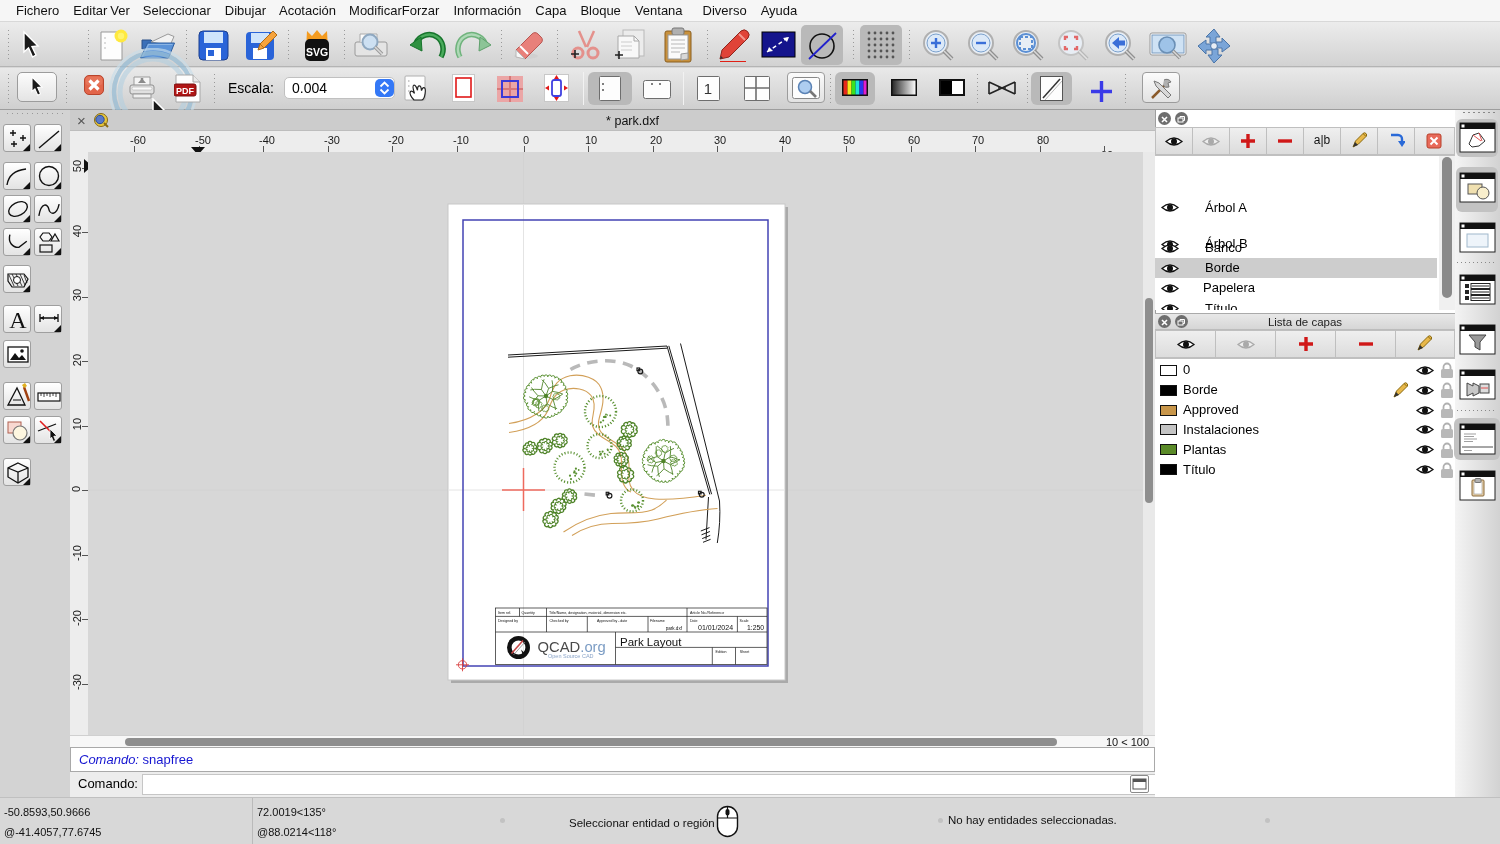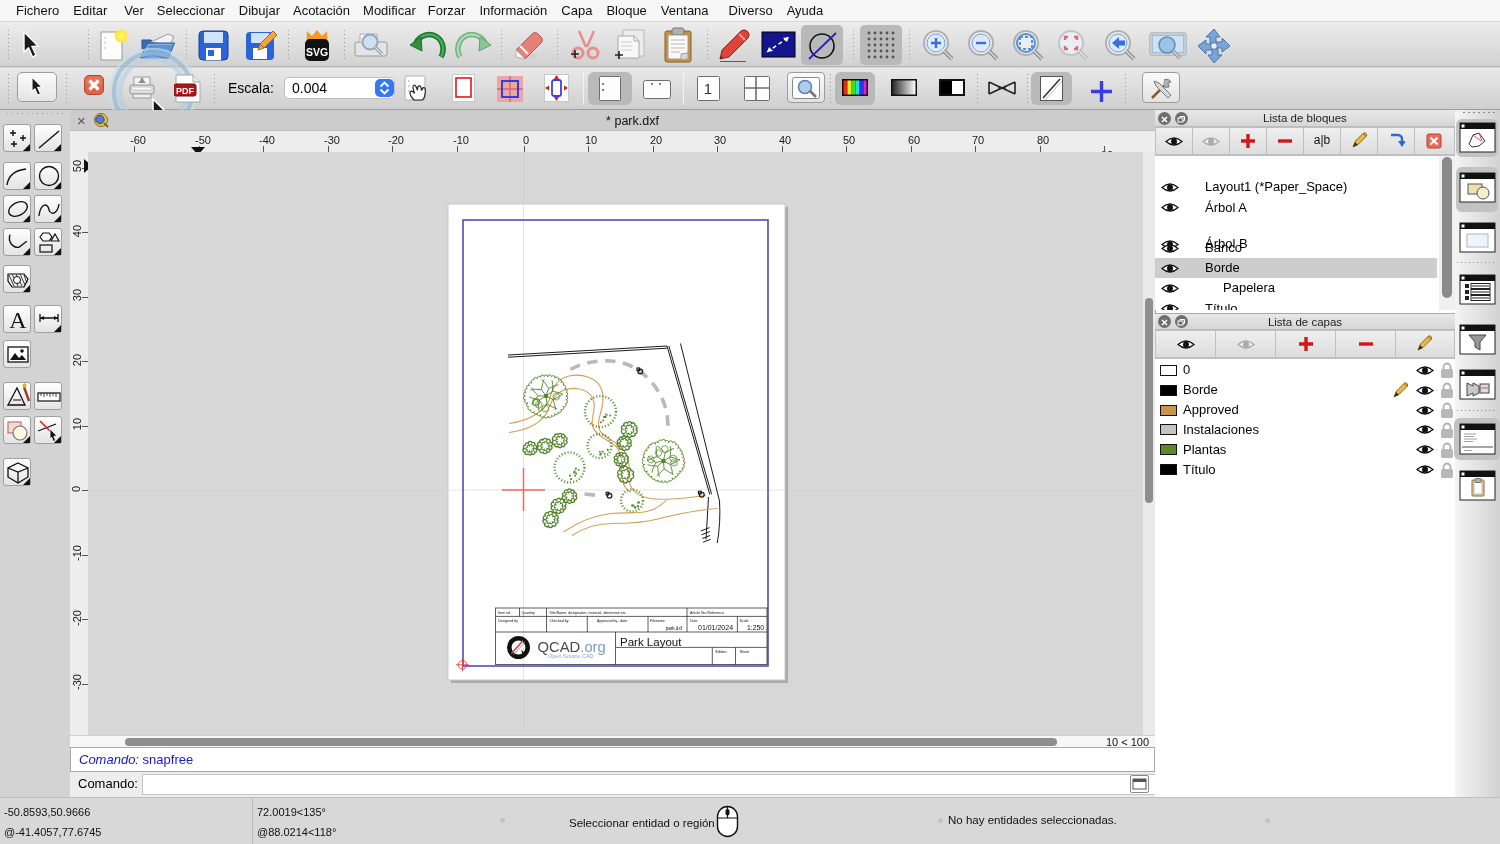--- a/index.html
+++ b/index.html
@@ -55,26 +55,26 @@
   .hbtn { position:absolute; width:13px; height:13px; border-radius:7px; background:#6e6e6e; }
   
   #status { left:0; top:797px; width:1500px; height:47px; background:#d8d8d8; border-top:1px solid #c0c0c0;
             font-size:11px; color:#111; }
 </style>
 </head>
 <body>
 <div id="menubar" class="abs">
 <span style="margin-left:16px">Fichero</span>
     <span style="margin-left:14px">Editar</span>
-    <span style="margin-left:17px">Ver</span>
+    <span style="margin-left:3px">Ver</span>
     <span style="margin-left:13px">Seleccionar</span>
     <span style="margin-left:14px">Dibujar</span>
     <span style="margin-left:13px">Acotación</span>
     <span style="margin-left:13px">Modificar</span>
-    <span style="margin-left:12px">Forzar</span>
+    <span style="">Forzar</span>
     <span style="margin-left:14px">Información</span>
     <span style="margin-left:14px">Capa</span>
     <span style="margin-left:14px">Bloque</span>
     <span style="margin-left:14px">Ventana</span>
     <span style="margin-left:20px">Diverso</span>
     <span style="margin-left:14px">Ayuda</span>
 </div>
 <div id="tb1" class="abs"></div>
 <div class="abs" style="left:0;top:0;width:1500px;height:110px">
  <div class="sep1x" style="left:8px;"></div>
@@ -772,21 +772,20 @@
  <div style="position:absolute;left:8px;top:4px">Comando:</div>
  <div id="cmdinput"></div>
  <div id="cmdbtn"><svg width="17" height="16">
         <rect x="2" y="3" width="13" height="10" fill="#fff" stroke="#555"></rect>
         <rect x="2" y="3" width="13" height="3" fill="#555"></rect>
       </svg></div>
 </div>
 <div id="dock" class="abs">
  <div style="position:absolute;left:0;top:0;width:1px;height:687px;background:#9e9e9e"></div>
 
- <div class="phead" style="top:0;">Lista de bloques</div>
  <div class="ptool" style="top:17px;height:28px">
   <div class="ptbtn" style="left:0;width:38px"></div>
       <div class="ptbtn" style="left:37px;width:38px"></div>
       <div class="ptbtn" style="left:74px;width:38px"></div>
       <div class="ptbtn" style="left:111px;width:38px"></div>
       <div class="ptbtn" style="left:148px;width:38px"></div>
       <div class="ptbtn" style="left:185px;width:38px"></div>
       <div class="ptbtn" style="left:222px;width:38px"></div>
       <div class="ptbtn" style="left:259px;width:41px"></div>
   <svg class="abs" style="left:10px;top:8px" width="18" height="13">
@@ -812,27 +811,20 @@
   <svg class="abs" style="left:233px;top:5px" width="17" height="17">
         <path d="M3 3 h7 a4 4 0 0 1 4 4 v3" fill="none" stroke="#2a6ad8" stroke-width="2.4"></path>
         <path d="M14 15 l-4 -6 h8 z" fill="#2a6ad8"></path>
       </svg>
   <svg class="abs" style="left:271px;top:6px" width="16" height="16">
         <rect x="1" y="1" width="14" height="14" rx="2" fill="#e86a5a" stroke="#b8402a"></rect>
         <path d="M4.5 4.5 l7 7 M11.5 4.5 l-7 7" stroke="#fff" stroke-width="2"></path>
       </svg>
  </div>
  <div style="position:absolute;left:0;top:45px;width:300px;height:155px;background:#fff;overflow:hidden;border-top:1px solid #c0c0c0">
-  <div class="lrow" style="top:21.3px">
-        <svg style="position:absolute;left:6px;top:3.5px" width="18" height="13">
-          <path d="M1 6.5 Q9 -0.5 17 6.5 Q9 13.5 1 6.5Z" fill="#fff" stroke="#111" stroke-width="1.3"></path>
-          <circle cx="9" cy="6.5" r="3" fill="#111"></circle>
-        </svg>
-        <span style="position:absolute;left:50px">Layout1 (*Paper_Space)</span>
-      </div>
   <div class="lrow" style="top:41.5px">
         <svg style="position:absolute;left:6px;top:3.5px" width="18" height="13">
           <path d="M1 6.5 Q9 -0.5 17 6.5 Q9 13.5 1 6.5Z" fill="#fff" stroke="#111" stroke-width="1.3"></path>
           <circle cx="9" cy="6.5" r="3" fill="#111"></circle>
         </svg>
         <span style="position:absolute;left:50px">Árbol A</span>
       </div>
   <div class="lrow" style="top:78px">
         <svg style="position:absolute;left:6px;top:3.5px" width="18" height="13">
           <path d="M1 6.5 Q9 -0.5 17 6.5 Q9 13.5 1 6.5Z" fill="#fff" stroke="#111" stroke-width="1.3"></path>
@@ -852,21 +844,21 @@
           <path d="M1 6.5 Q9 -0.5 17 6.5 Q9 13.5 1 6.5Z" fill="#fff" stroke="#111" stroke-width="1.3"></path>
           <circle cx="9" cy="6.5" r="3" fill="#111"></circle>
         </svg>
         <span style="position:absolute;left:50px">Borde</span>
       </div>
   <div class="lrow" style="top:122.4px">
         <svg style="position:absolute;left:6px;top:3.5px" width="18" height="13">
           <path d="M1 6.5 Q9 -0.5 17 6.5 Q9 13.5 1 6.5Z" fill="#fff" stroke="#111" stroke-width="1.3"></path>
           <circle cx="9" cy="6.5" r="3" fill="#111"></circle>
         </svg>
-        <span style="position:absolute;left:68px">Papelera</span>
+        <span style="position:absolute;left:48px">Papelera</span>
       </div>
   <div class="lrow" style="top:142.6px">
         <svg style="position:absolute;left:6px;top:3.5px" width="18" height="13">
           <path d="M1 6.5 Q9 -0.5 17 6.5 Q9 13.5 1 6.5Z" fill="#fff" stroke="#111" stroke-width="1.3"></path>
           <circle cx="9" cy="6.5" r="3" fill="#111"></circle>
         </svg>
         <span style="position:absolute;left:50px">Título</span>
       </div>
   <div style="position:absolute;left:284px;top:0;width:16px;height:155px;background:#f0f0f0">
         <div style="position:absolute;left:3px;top:1px;width:10px;height:141px;border-radius:5px;background:#8a8a8a"></div>

